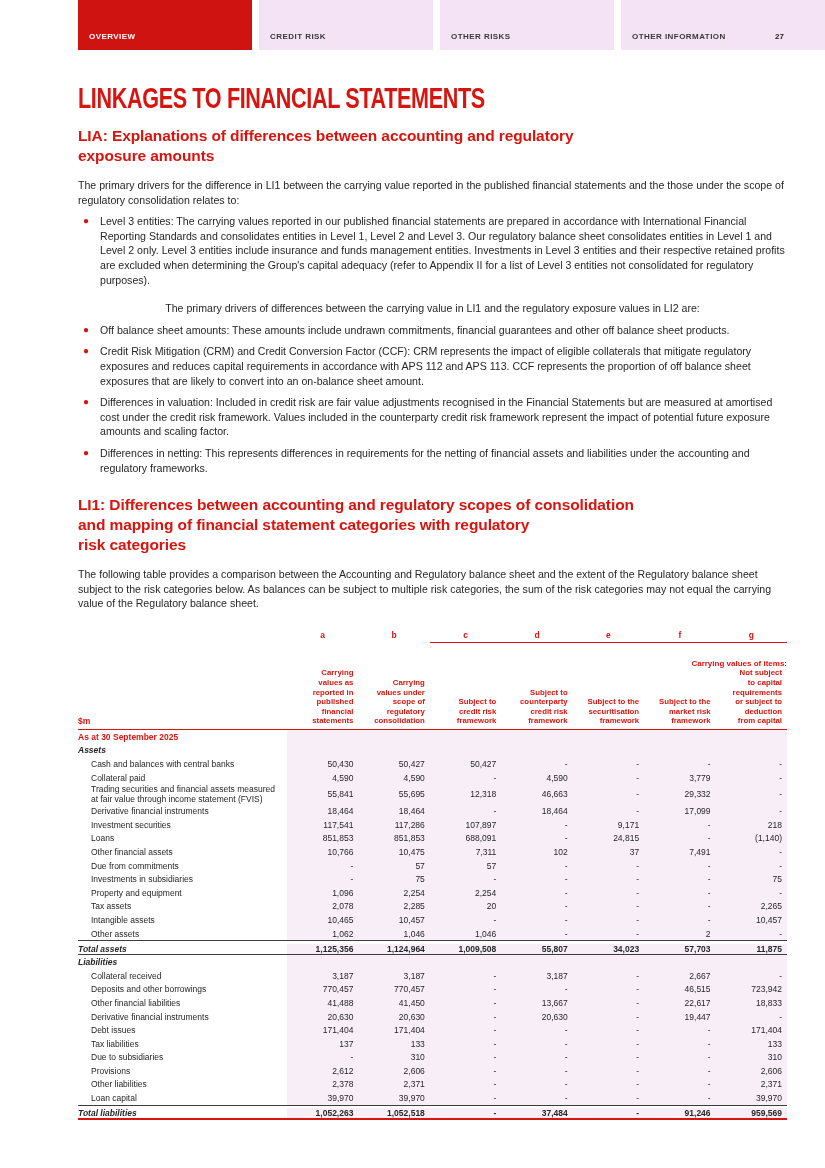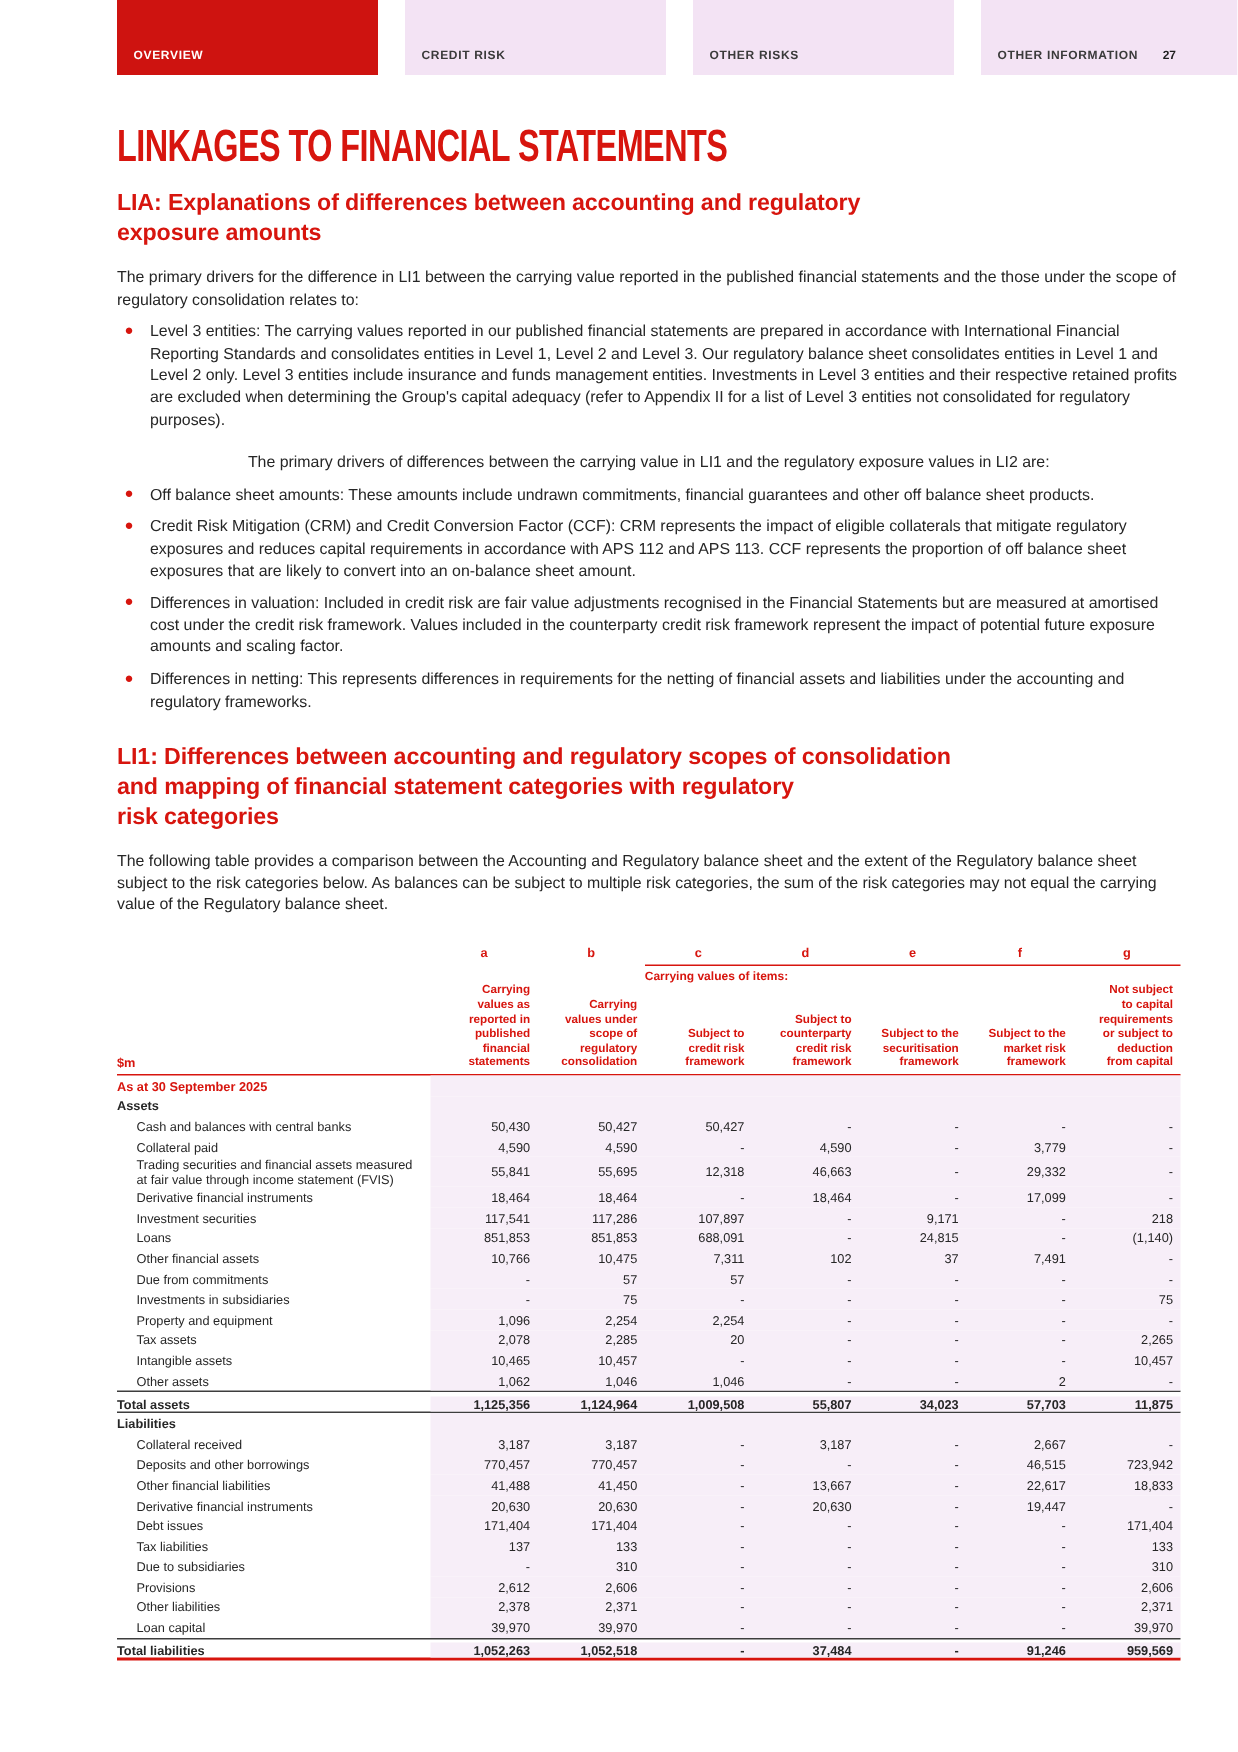--- a/index.html
+++ b/index.html
@@ -10,21 +10,21 @@
     --ink:#262626;
     --rule-dark:#3d3d3d;
   }
   *{box-sizing:border-box;}
   html,body{margin:0;padding:0;}
   body{
     width:825px;height:1168px;position:relative;background:#fff;overflow:hidden;
     font-family:"Liberation Sans","DejaVu Sans",sans-serif;color:var(--ink);
   }
   
-  .tabbar{display:flex;height:50px;padding-left:78px;gap:18px;}
+  .tabbar{display:flex;height:50px;padding-left:78px;gap:7px;}
   .tab{
     width:174px;background:var(--tab-pink);display:flex;align-items:flex-end;
     padding:0 10px 9px 11px;font-size:8px;font-weight:bold;letter-spacing:.45px;
     color:#3a3a3a;cursor:pointer;
   }
   .tab.active{background:var(--tab-red);color:#fff;}
   .tab.last{flex:1;width:auto;justify-content:space-between;padding-right:41px;}
   .tab .pagenum{color:#1e1e1e;font-weight:bold;letter-spacing:0;}
   
   .content{padding:0 38px 0 78px;}
@@ -45,30 +45,30 @@
   .fin-table{margin-top:17px;width:709px;font-size:8.5px;}
   .trow{display:flex;align-items:stretch;min-height:13.6px;}
   .tlabel{width:209px;display:flex;align-items:center;padding-right:6px;}
   .tnums{flex:1;display:grid;grid-template-columns:repeat(7,1fr);align-items:center;}
   .tnums.pink{background:var(--cell-pink);}
   .tnum{text-align:right;padding-right:5px;white-space:nowrap;}
   .letters .tnum{text-align:center;color:var(--red);font-weight:bold;font-size:8.5px;padding-right:0;}
   .grouprow{min-height:13px;margin-top:1px;}
   .groupcell{
     grid-column:3 / 8;border-top:1px solid var(--red);color:var(--red);font-weight:bold;
-    text-align:left;padding-top:2px;font-size:8px;
+    text-align:right;padding-top:16px;font-size:8px;
   }
   .headrow{border-bottom:1.2px solid var(--red);padding-bottom:3px;}
   .headrow .tlabel{align-items:flex-end;color:var(--red);font-weight:bold;font-size:8.5px;}
   .headrow .tnums{align-items:end;}
   .headrow .tnum{
     white-space:pre-line;color:var(--red);font-weight:bold;font-size:7.8px;line-height:9.6px;
   }
   .trow .red{color:var(--red);font-weight:bold;}
-  .trow .bold{font-weight:bold;}
+  .trow .bold{font-weight:bold;font-style:italic;}
   .trow.item .tlabel{padding-left:13px;}
   .trow.total{border-top:1.3px solid var(--rule-dark);border-bottom:1.3px solid var(--rule-dark);font-weight:bold;min-height:15px;align-items:flex-end;}
   .trow.total-end{border-bottom:2.6px solid var(--red);}
   .trow.date-row,.trow.section-row{min-height:13.6px;}
 </style>
 </head>
 <body>
 
 <div class="tabbar">
   <div class="tab active">

